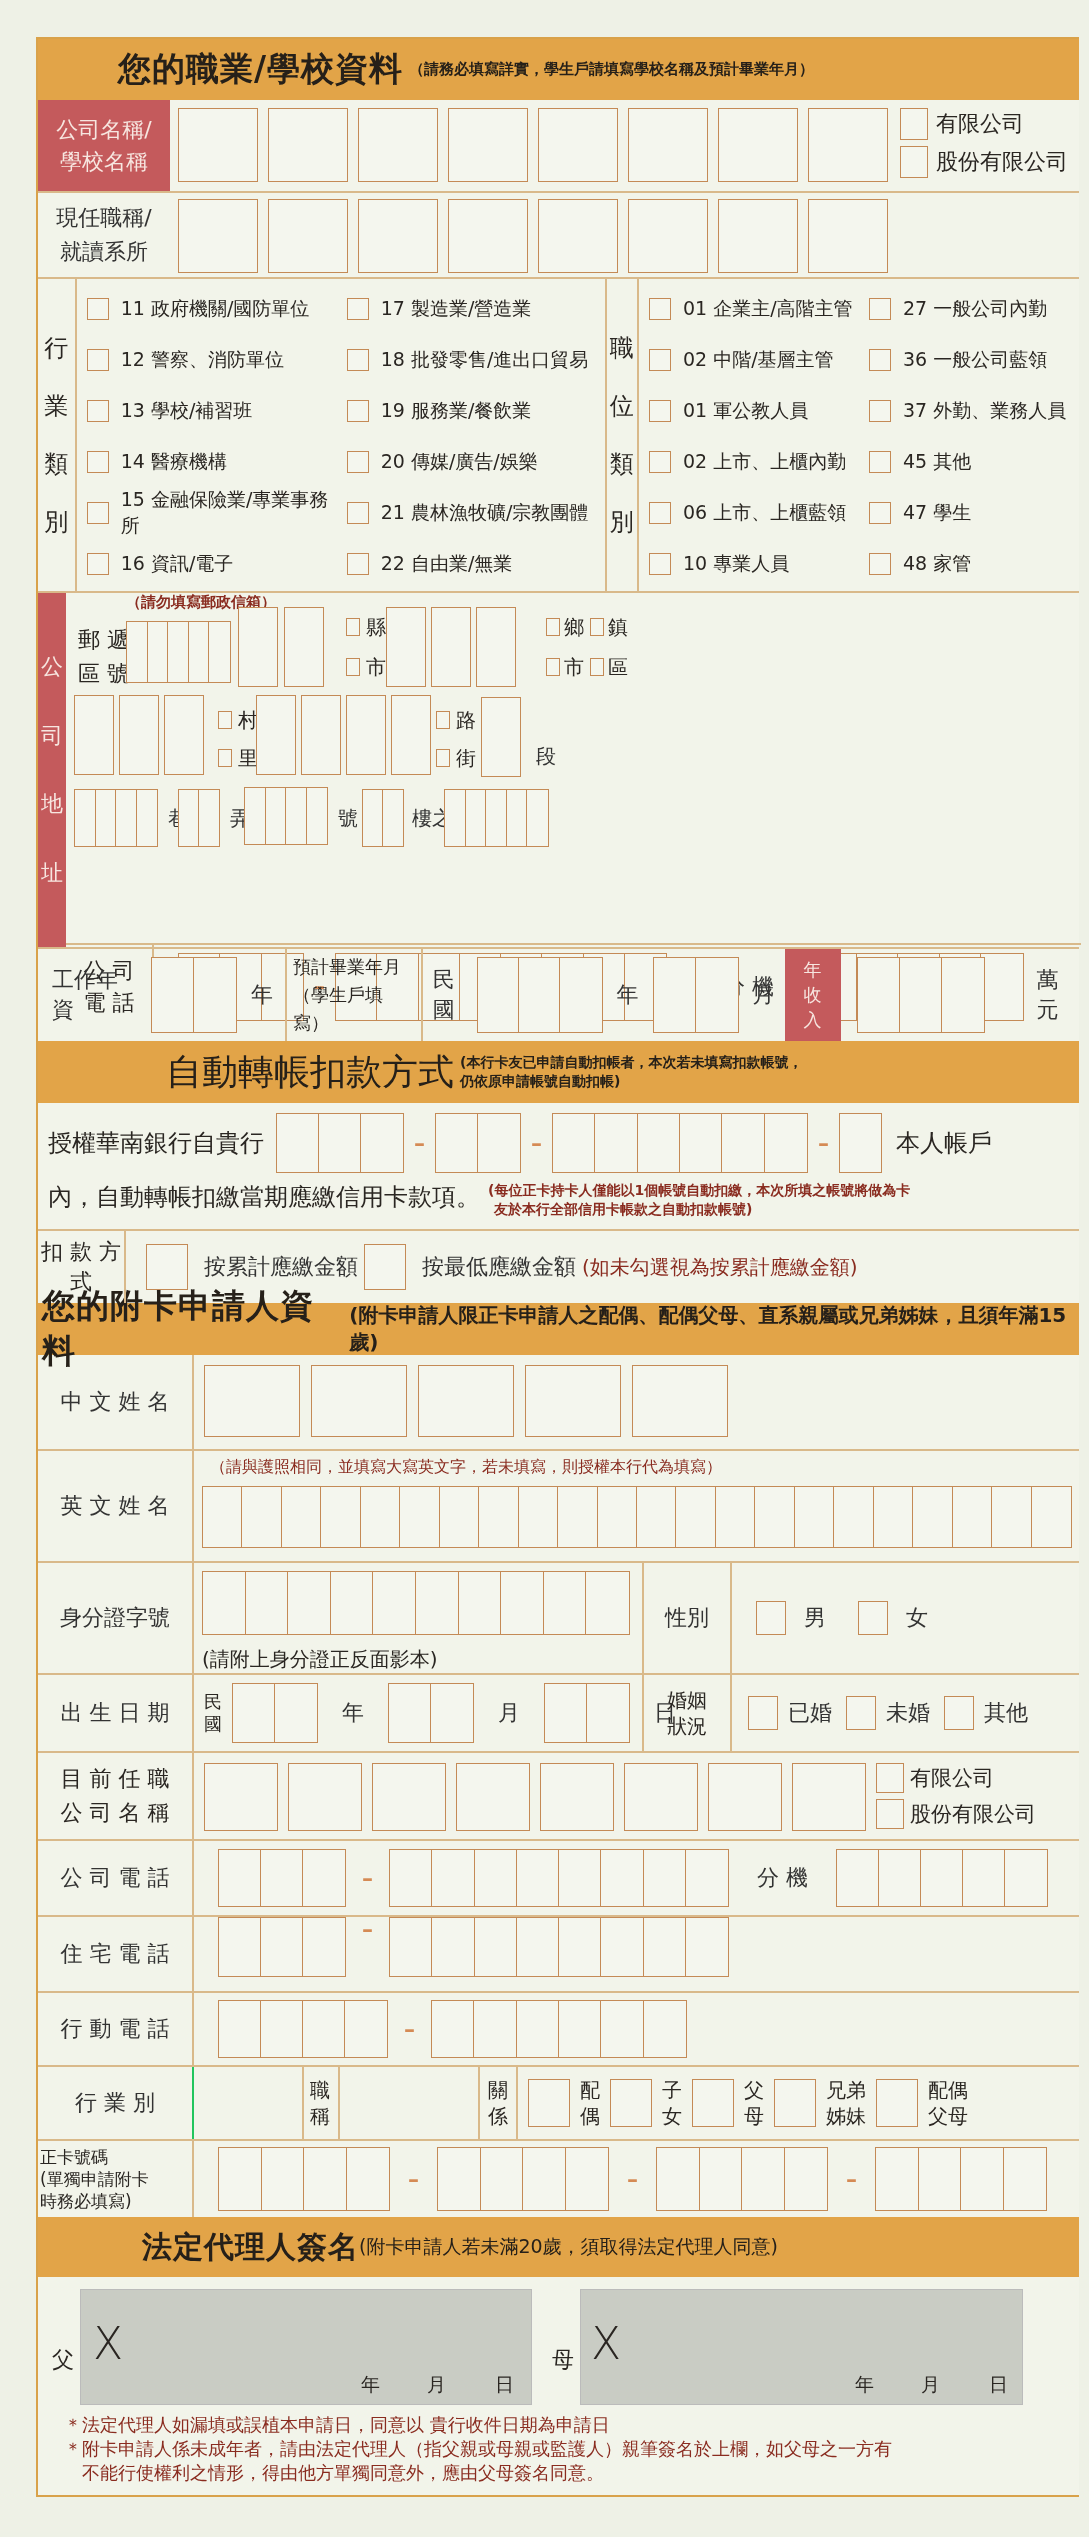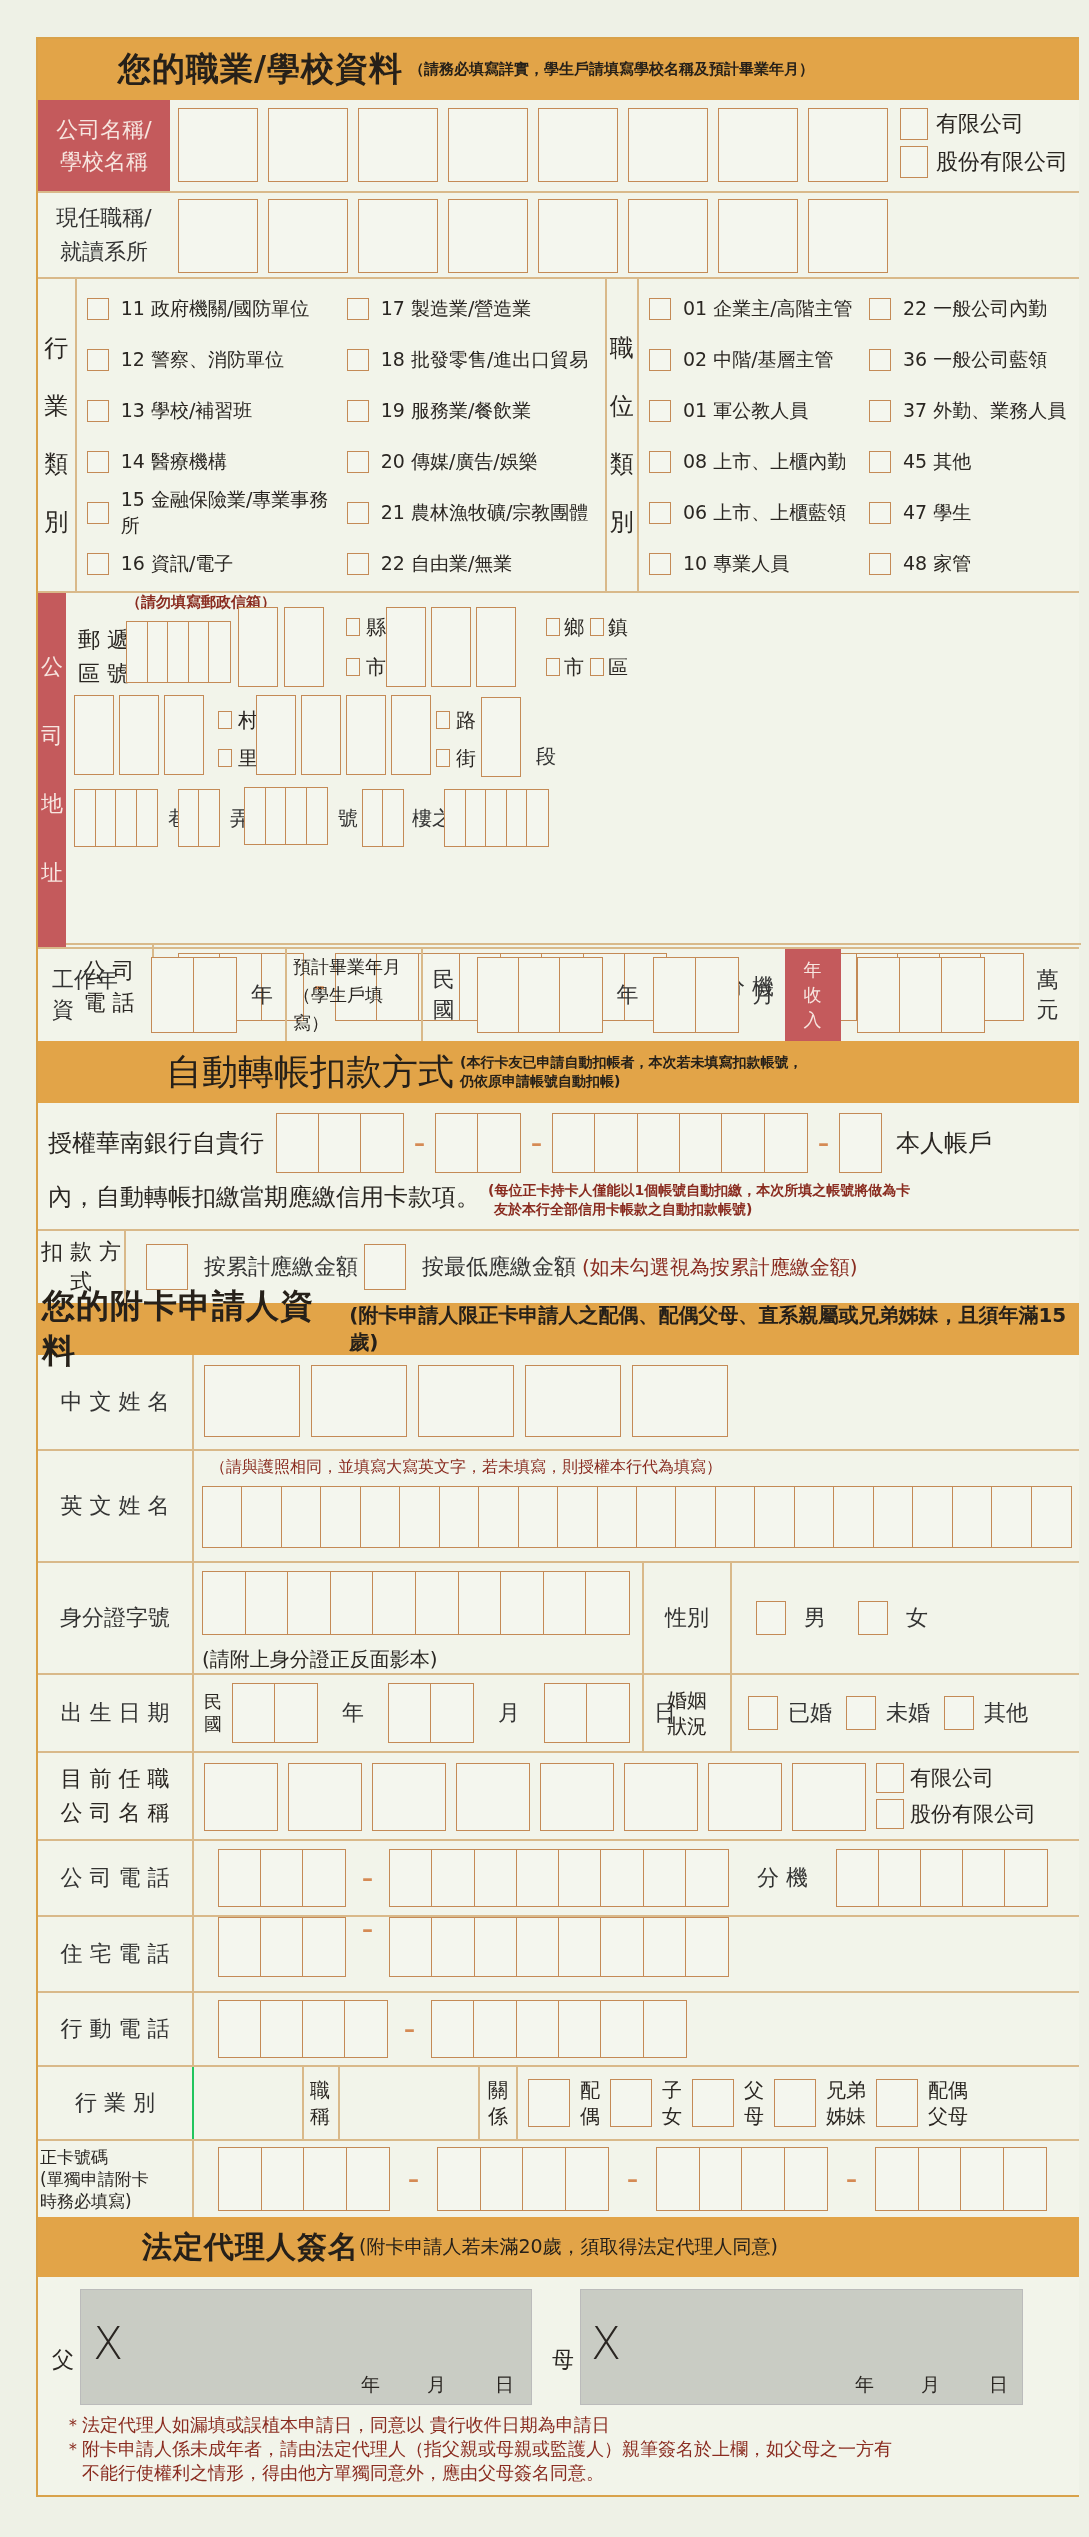--- a/index.html
+++ b/index.html
@@ -154,33 +154,33 @@
       <div class="opt">
           <span class="cb"></span>
           <span>02 中階/基層主管</span>
         </div>
       <div class="opt">
           <span class="cb"></span>
           <span>01 軍公教人員</span>
         </div>
       <div class="opt">
           <span class="cb"></span>
-          <span>08 上市、上櫃內勤</span>
+          <span>02 上市、上櫃內勤</span>
         </div>
       <div class="opt">
           <span class="cb"></span>
           <span>06 上市、上櫃藍領</span>
         </div>
       <div class="opt">
           <span class="cb"></span>
           <span>10 專業人員</span>
         </div>
       <div class="opt">
           <span class="cb"></span>
-          <span>22 一般公司內勤</span>
+          <span>27 一般公司內勤</span>
         </div>
       <div class="opt">
           <span class="cb"></span>
           <span>36 一般公司藍領</span>
         </div>
       <div class="opt">
           <span class="cb"></span>
           <span>37 外勤、業務人員</span>
         </div>
       <div class="opt">

